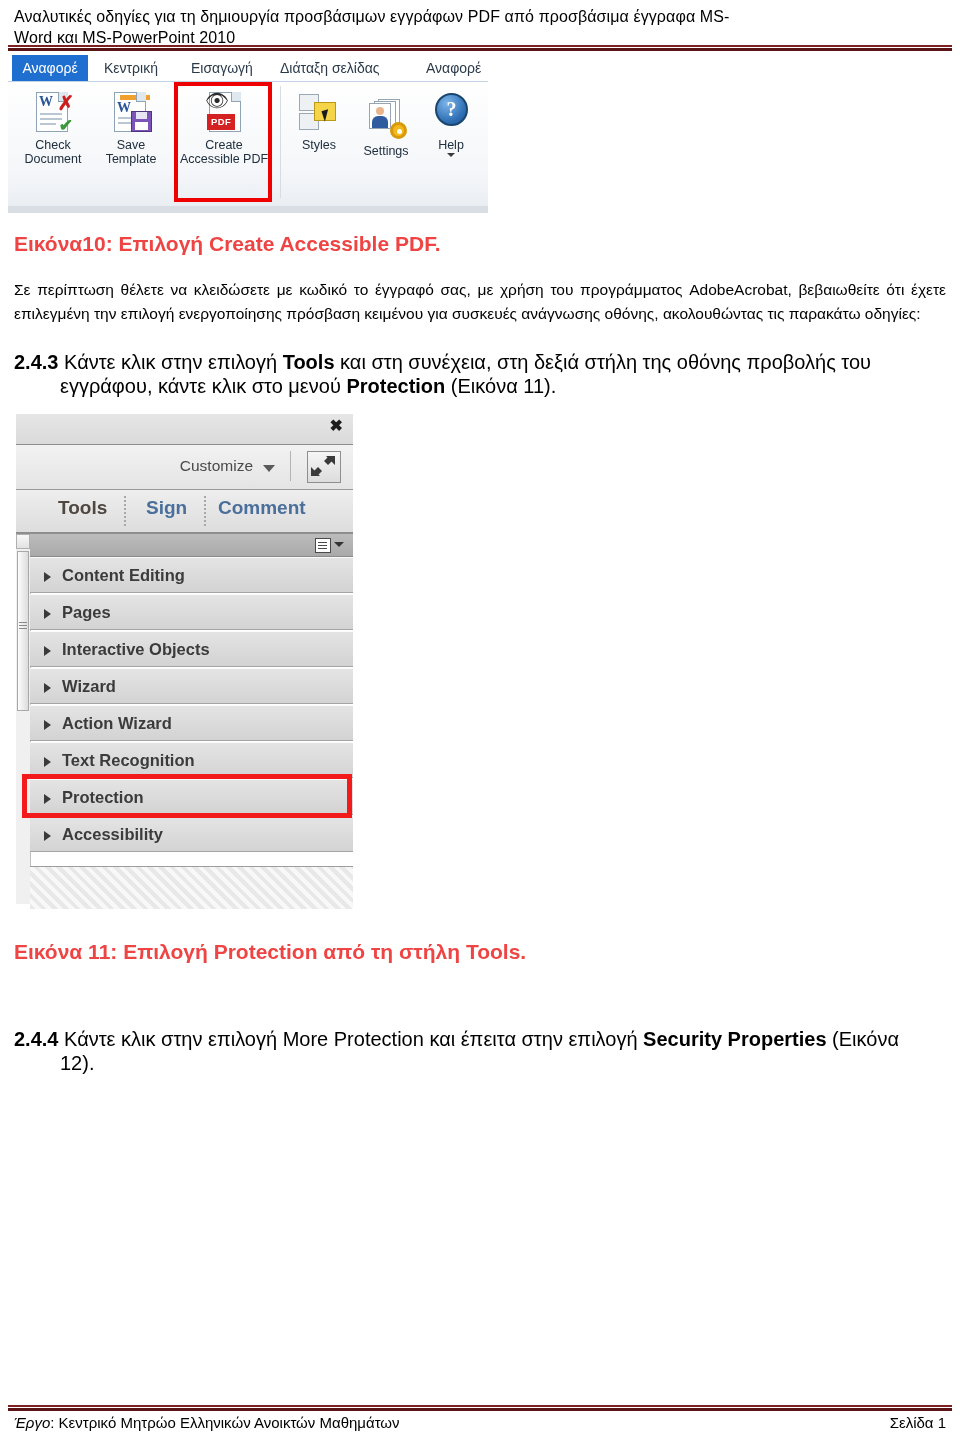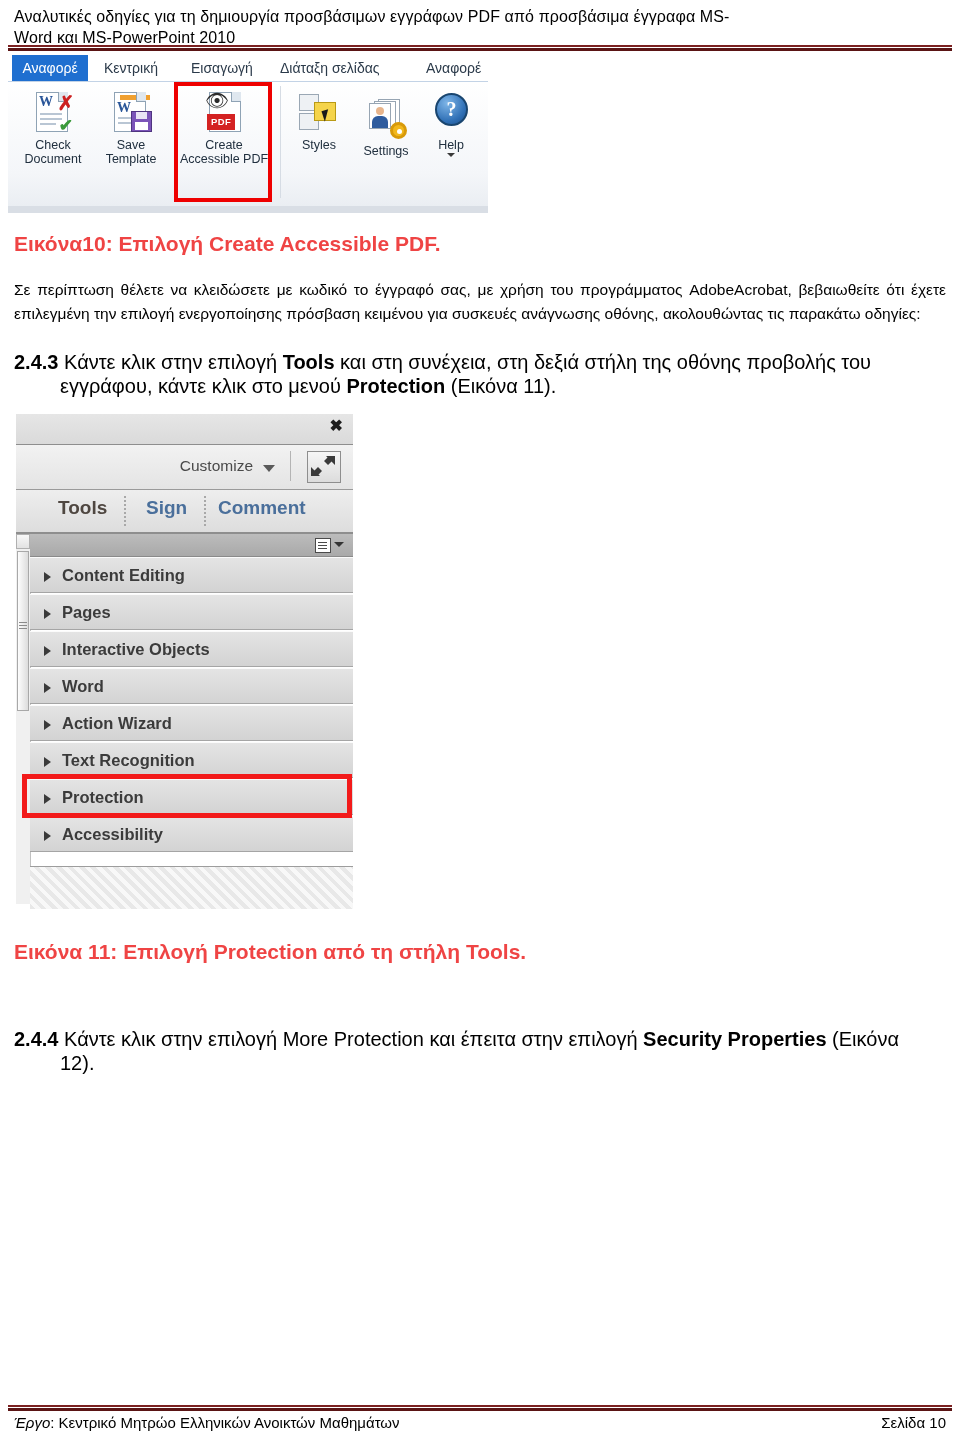--- a/index.html
+++ b/index.html
@@ -567,21 +567,21 @@
   <div class="acro-row" style="top:143px;">
     <span class="tri"></span>
     <span class="rlabel">Content Editing</span>
   </div>
   <div class="acro-row" style="top:217px;">
     <span class="tri"></span>
     <span class="rlabel">Interactive Objects</span>
   </div>
   <div class="acro-row" style="top:254px;">
     <span class="tri"></span>
-    <span class="rlabel">Word</span>
+    <span class="rlabel">Wizard</span>
   </div>
   <div class="acro-row" style="top:291px;">
     <span class="tri"></span>
     <span class="rlabel">Action Wizard</span>
   </div>
   <div class="acro-row" style="top:328px;">
     <span class="tri"></span>
     <span class="rlabel">Text Recognition</span>
   </div>
   <div class="acro-row" style="top:365px;">
@@ -605,13 +605,13 @@
   <span class="cont">12).</span>
 </div>
 
 <div class="footer-rule">
   <div class="r1"></div>
     <div class="r2"></div>
 </div>
 <div class="footer-left">
   <span class="it">Έργο</span><span>: Κεντρικό Μητρώο Ελληνικών Ανοικτών Μαθημάτων</span>
 </div>
-<div class="footer-right">Σελίδα 10</div>
+<div class="footer-right">Σελίδα 1</div>
 
 </body></html>

